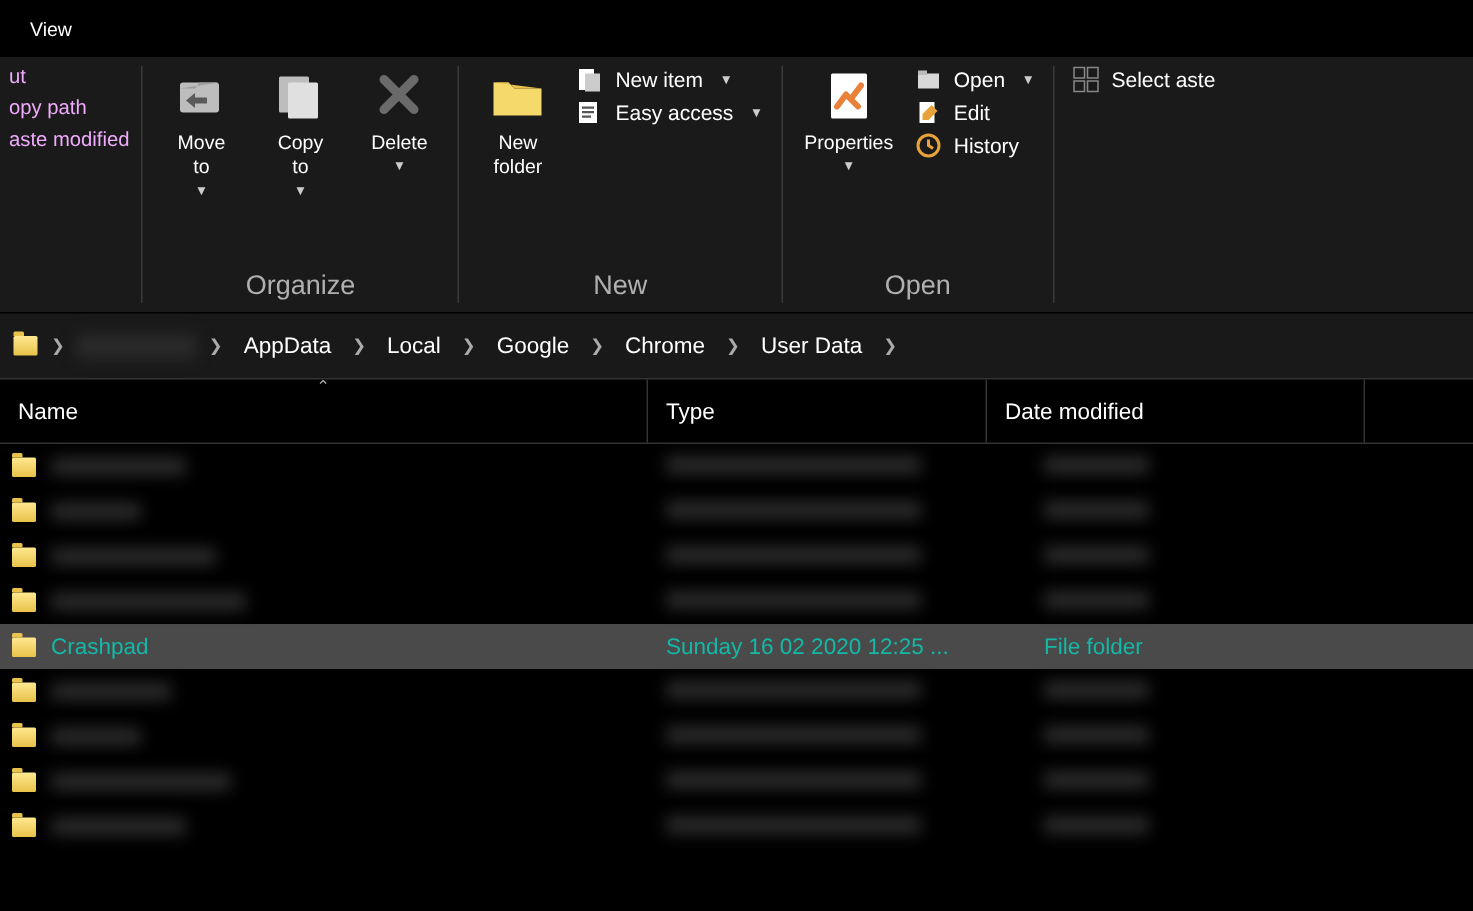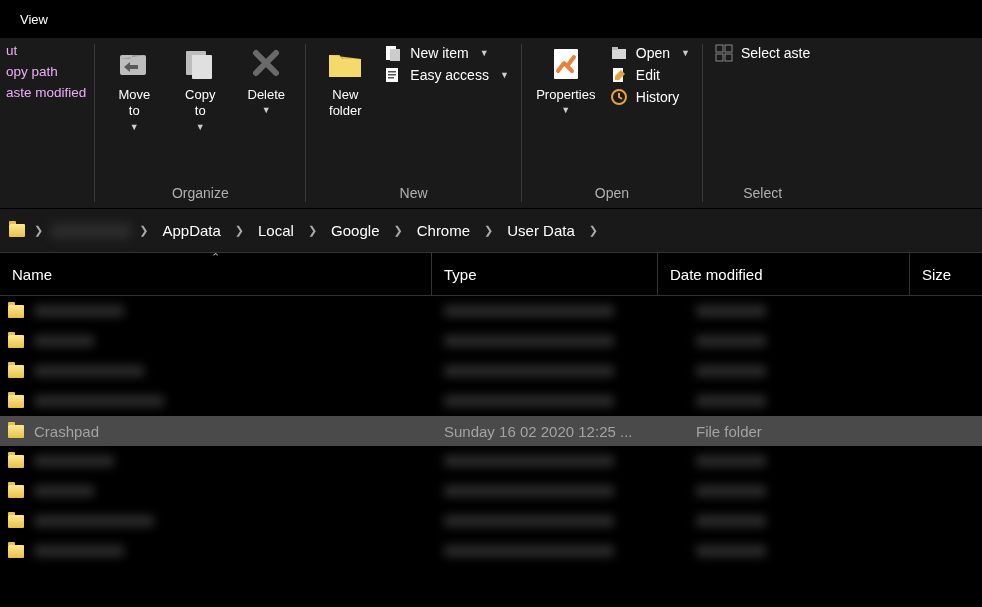--- a/index.html
+++ b/index.html
@@ -5,21 +5,21 @@
 * { margin: 0; padding: 0; box-sizing: border-box; font-family: "Segoe UI", sans-serif; }
 body { background: #000; color: #fff; width: 982px; height: 607px; overflow: hidden; font-size: 14px; }
 
 
 .tab-row { height: 38px; display: flex; align-items: center; padding-left: 4px; }
 .tab { padding: 9px 16px; color: #fff; font-size: 13px; }
 
 
 .ribbon { background: #1a1a1a; height: 170px; display: flex; }
 .ribbon-group { display: flex; flex-direction: column; justify-content: space-between; padding: 2px 6px 3px; height: 100%; }
-.ribbon-group-label { text-align: center; color: #b0b0b0; font-size: 14px; padding-bottom: 4px; }
+.ribbon-group-label { text-align: center; color: #b0b0b0; font-size: 18px; padding-bottom: 4px; }
 .ribbon-items { display: flex; gap: 4px; height: 138px; align-items: flex-start; }
 
 
 .clip-list { display: flex; flex-direction: column; gap: 6px; padding-top: 3px; }
 .clip-item { color: #f0abfc; font-size: 13.5px; white-space: nowrap; cursor: default; }
 
 
 .big-btn { display: flex; flex-direction: column; align-items: center; justify-content: center; width: 62px; padding-top: 3px; cursor: default; }
 .big-btn .icon-box { width: 40px; height: 40px; display: flex; align-items: center; justify-content: center; margin-bottom: 4px; }
 .big-btn .lbl { font-size: 13px; text-align: center; line-height: 1.25; color: #fff; }
@@ -47,21 +47,21 @@
 .col.name { width: 432px; position: relative; }
 .col.date { width: 252px; }
 .col.type { width: 226px; }
 .col.size { flex: 1; border-right: none; }
 .sort-arrow { position: absolute; top: -2px; left: 50%; transform: translateX(-50%); color: #aaa; font-size: 11px; }
 
 
 .files { background: #000; }
 .row { display: flex; align-items: center; height: 30px; padding-left: 8px; }
 .row.sel { background: #4a4a4a; }
-.cell { font-size: 15px; color: #a3a3a3; }
+.cell { font-size: 15px; color: #14b8a6; }
 .cell.name { width: 424px; display: flex; align-items: center; gap: 10px; }
 .cell.date { width: 252px; padding-left: 12px; }
 .cell.type { width: 226px; padding-left: 12px; }
 .folder-icon { width: 16px; height: 13px; background: linear-gradient(180deg,#ffe890,#e8c24a); border-radius: 1px; position: relative; }
 .folder-icon::before { content: ""; position: absolute; top: -3px; left: 0; width: 7px; height: 3px; background: #e8c24a; border-radius: 1px 1px 0 0; }
 .blur-txt { filter: blur(5px); color: #9a9a9a; background: #2a2a2a; border-radius: 2px; height: 12px; display: inline-block; }
 
 
 .svg-icon { width: 100%; height: 100%; }
 </style>
@@ -227,21 +227,20 @@
                 <rect x="1" y="1" width="7" height="7" fill="none" stroke="#888"></rect>
                 <rect x="10" y="1" width="7" height="7" fill="none" stroke="#888"></rect>
                 <rect x="1" y="10" width="7" height="7" fill="none" stroke="#888"></rect>
                 <rect x="10" y="10" width="7" height="7" fill="none" stroke="#888"></rect>
               </svg>
             </span>
           <span>Select aste</span>
         </div>
       </div>
     </div>
-    <div class="ribbon-group-label">Select</div>
   </div>
 </div>
 
 <div class="bc-bar">
   <span class="bc-icon">
       <span class="folder-icon"></span>
     </span>
   <span class="bc-sep">❯</span>
   <span class="bc-blur" style="width:80px"></span>
   <span class="bc-sep">❯</span>
@@ -257,21 +256,20 @@
   <span class="bc-sep">❯</span>
 </div>
 
 <div class="cols">
   <div class="col name">
     <span class="sort-arrow">⌃</span>
     <span>Name</span>
   </div>
   <div class="col type">Type</div>
   <div class="col date">Date modified</div>
-  <div class="col size">Size</div>
 </div>
 
 <div class="files">
 
   <div class="row">
       <div class="cell name">
         <span class="folder-icon"></span>
         <span class="blur-txt" style="width:90px"></span>
       </div>
       <div class="cell date"><span class="blur-txt" style="width:170px"></span></div>

